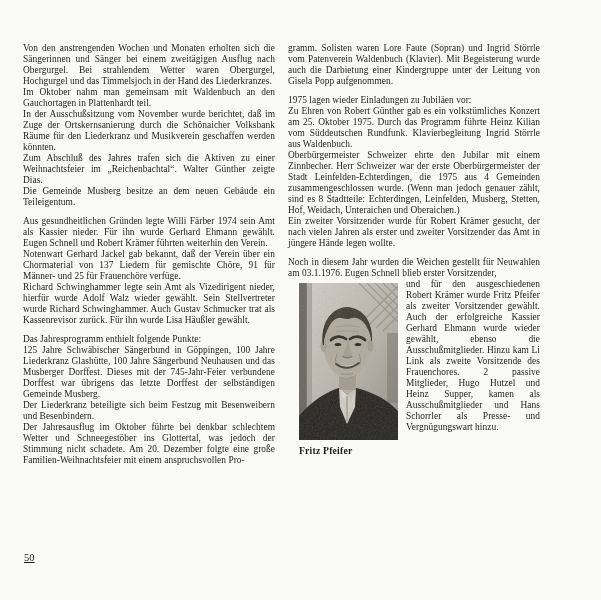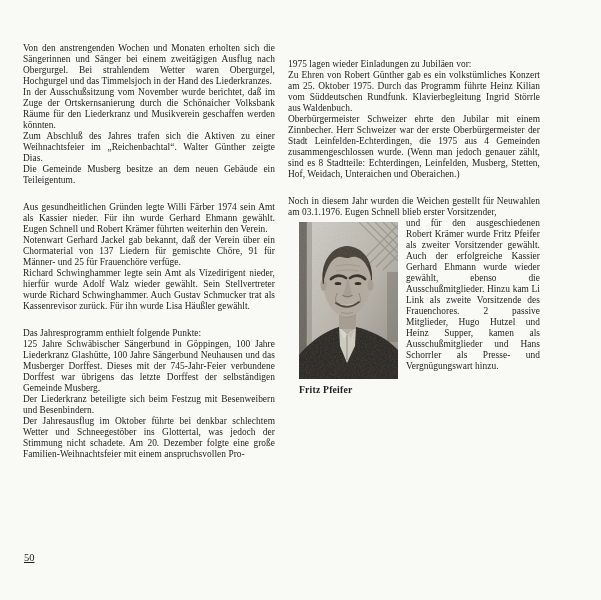--- a/index.html
+++ b/index.html
@@ -18,21 +18,21 @@
   }
   .col {
     width:252px;
     font-size:9.4px;
     line-height:11px;
     text-align:justify;
     text-justify:inter-word;
     letter-spacing:0.05px;
   }
   .col p { margin:0; }
-  .col p.gap { margin-top:16px; }
+  .col p.gap { margin-top:8px; }
   .photo-float {
     float:left;
     width:99px;
     margin:4px 8px 2px 11px;
   }
   .photo {
     width:99px; height:157px;
     box-shadow:0 0 0 1px rgba(60,58,52,0.25) inset;
   }
   .photo svg { display:block; width:99px; height:157px; }
@@ -51,36 +51,39 @@
   }
 </style>
 </head>
 <body>
 
 <div class="page">
   <div class="columns">
 
     <div class="col">
       <p>Von den anstrengenden Wochen und Monaten erholten sich die Sängerinnen und Sänger bei einem zweitägigen Ausflug nach Obergurgel. Bei strahlendem Wetter waren Obergurgel, Hochgurgel und das Timmelsjoch in der Hand des Liederkranzes.</p>
+      <p>Im Oktober nahm man gemeinsam mit Waldenbuch an den Gauchortagen in Plattenhardt teil.</p>
       <p>In der Ausschußsitzung vom November wurde berichtet, daß im Zuge der Ortskernsanierung durch die Schönaicher Volksbank Räume für den Liederkranz und Musikverein geschaffen werden könnten.</p>
       <p>Zum Abschluß des Jahres trafen sich die Aktiven zu einer Weihnachtsfeier im „Reichenbachtal“. Walter Günther zeigte Dias.</p>
       <p>Die Gemeinde Musberg besitze an dem neuen Gebäude ein Teileigentum.</p>
       <p class="gap">Aus gesundheitlichen Gründen legte Willi Färber 1974 sein Amt als Kassier nieder. Für ihn wurde Gerhard Ehmann gewählt. Eugen Schnell und Robert Krämer führten weiterhin den Verein.</p>
       <p>Notenwart Gerhard Jackel gab bekannt, daß der Verein über ein Chormaterial von 137 Liedern für gemischte Chöre, 91 für Männer- und 25 für Frauenchöre verfüge.</p>
       <p>Richard Schwinghammer legte sein Amt als Vizedirigent nieder, hierfür wurde Adolf Walz wieder gewählt. Sein Stellvertreter wurde Richard Schwinghammer. Auch Gustav Schmucker trat als Kassenrevisor zurück. Für ihn wurde Lisa Häußler gewählt.</p>
       <p class="gap">Das Jahresprogramm enthielt folgende Punkte:</p>
       <p>125 Jahre Schwäbischer Sängerbund in Göppingen, 100 Jahre Liederkranz Glashütte, 100 Jahre Sängerbund Neuhausen und das Musberger Dorffest. Dieses mit der 745-Jahr-Feier verbundene Dorffest war übrigens das letzte Dorffest der selbständigen Gemeinde Musberg.</p>
       <p>Der Liederkranz beteiligte sich beim Festzug mit Besenweibern und Besenbindern.</p>
       <p>Der Jahresausflug im Oktober führte bei denkbar schlechtem Wetter und Schneegestöber ins Glottertal, was jedoch der Stimmung nicht schadete. Am 20. Dezember folgte eine große Familien-Weihnachtsfeier mit einem anspruchsvollen Pro-</p>
     </div>
 
     <div class="col">
+      <p>gramm. Solisten waren Lore Faute (Sopran) und Ingrid Störrle vom Patenverein Waldenbuch (Klavier). Mit Begeisterung wurde auch die Darbietung einer Kindergruppe unter der Leitung von Gisela Popp aufgenommen.</p>
       <p class="gap">1975 lagen wieder Einladungen zu Jubiläen vor:</p>
       <p>Zu Ehren von Robert Günther gab es ein volkstümliches Konzert am 25. Oktober 1975. Durch das Programm führte Heinz Kilian vom Süddeutschen Rundfunk. Klavierbegleitung Ingrid Störrle aus Waldenbuch.</p>
       <p>Oberbürgermeister Schweizer ehrte den Jubilar mit einem Zinnbecher. Herr Schweizer war der erste Oberbürgermeister der Stadt Leinfelden-Echterdingen, die 1975 aus 4 Gemeinden zusammengeschlossen wurde. (Wenn man jedoch genauer zählt, sind es 8 Stadtteile: Echterdingen, Leinfelden, Musberg, Stetten, Hof, Weidach, Unteraichen und Oberaichen.)</p>
+      <p>Ein zweiter Vorsitzender wurde für Robert Krämer gesucht, der nach vielen Jahren als erster und zweiter Vorsitzender das Amt in jüngere Hände legen wollte.</p>
       <p class="gap">Noch in diesem Jahr wurden die Weichen gestellt für Neuwahlen am 03.1.1976. Eugen Schnell blieb erster Vorsitzender,</p>
 
       <div class="photo-float">
         <div class="photo">
           <svg viewBox="0 0 99 157" xmlns="http://www.w3.org/2000/svg">
             <defs>
               <linearGradient id="bgGrad" x1="0" y1="0" x2="1" y2="1">
                 <stop offset="0" stop-color="#d8d5ce"></stop>
                 <stop offset="0.55" stop-color="#bcb8af"></stop>
                 <stop offset="1" stop-color="#908c83"></stop>

